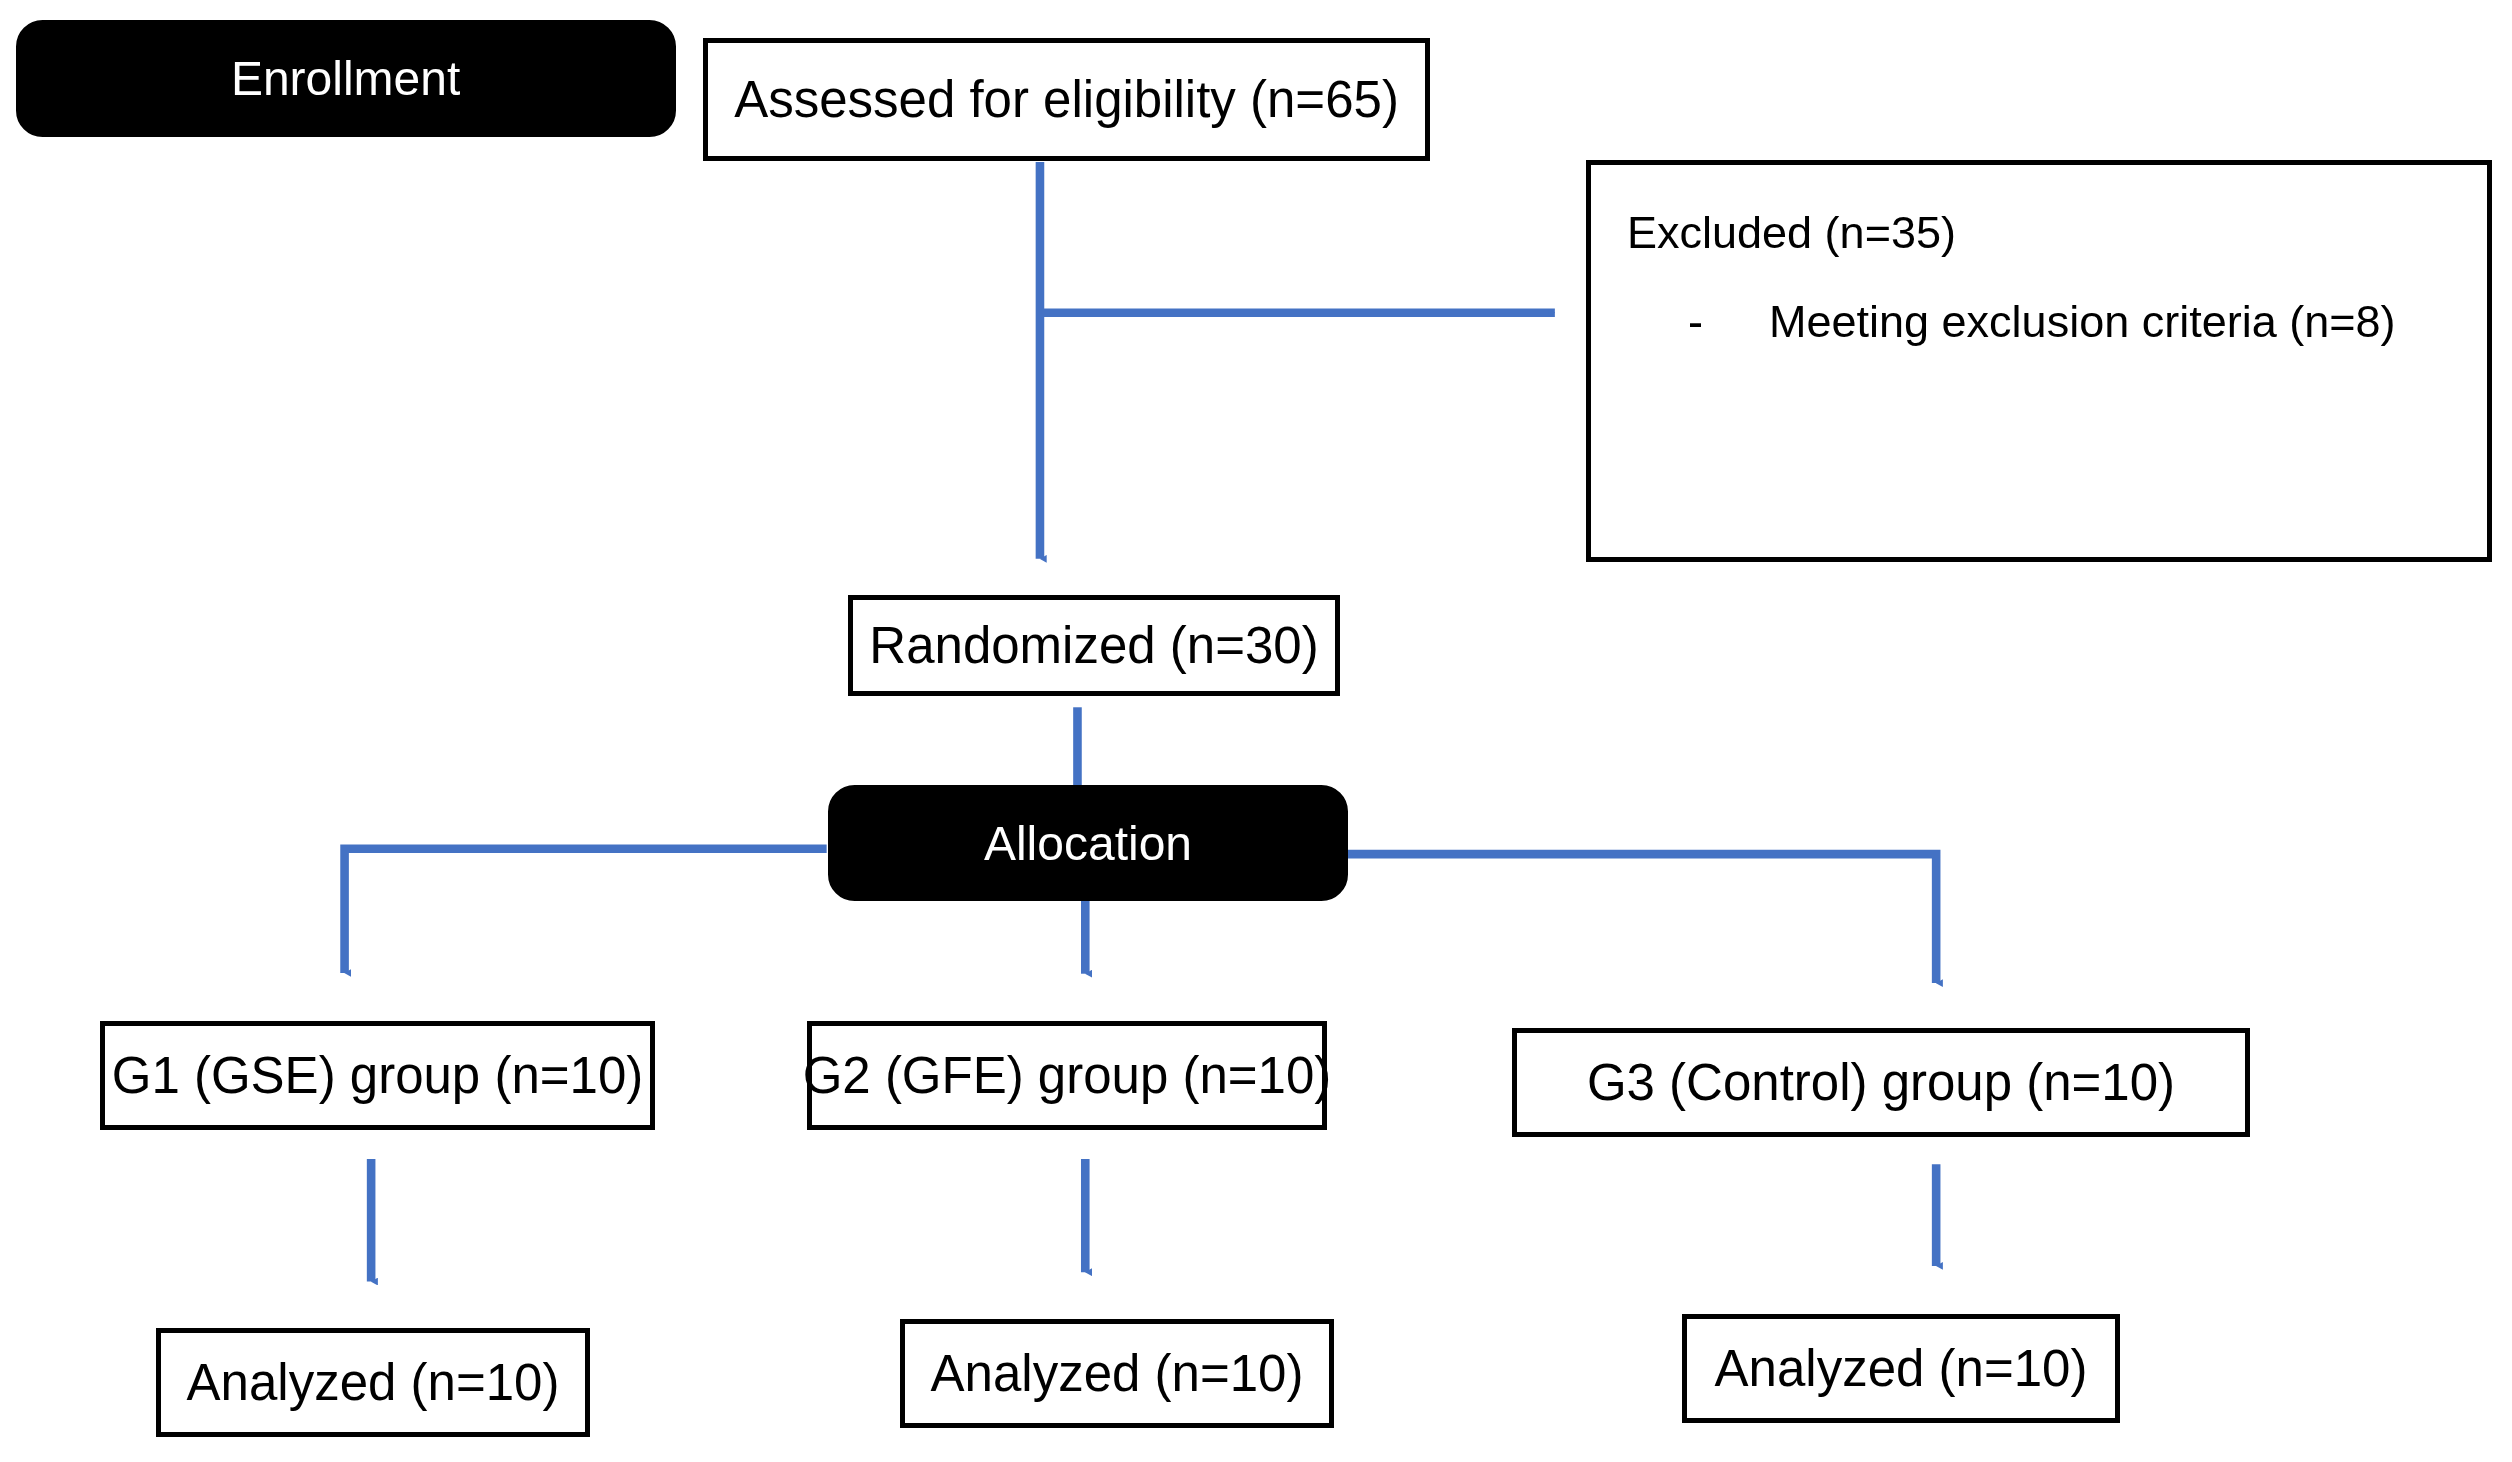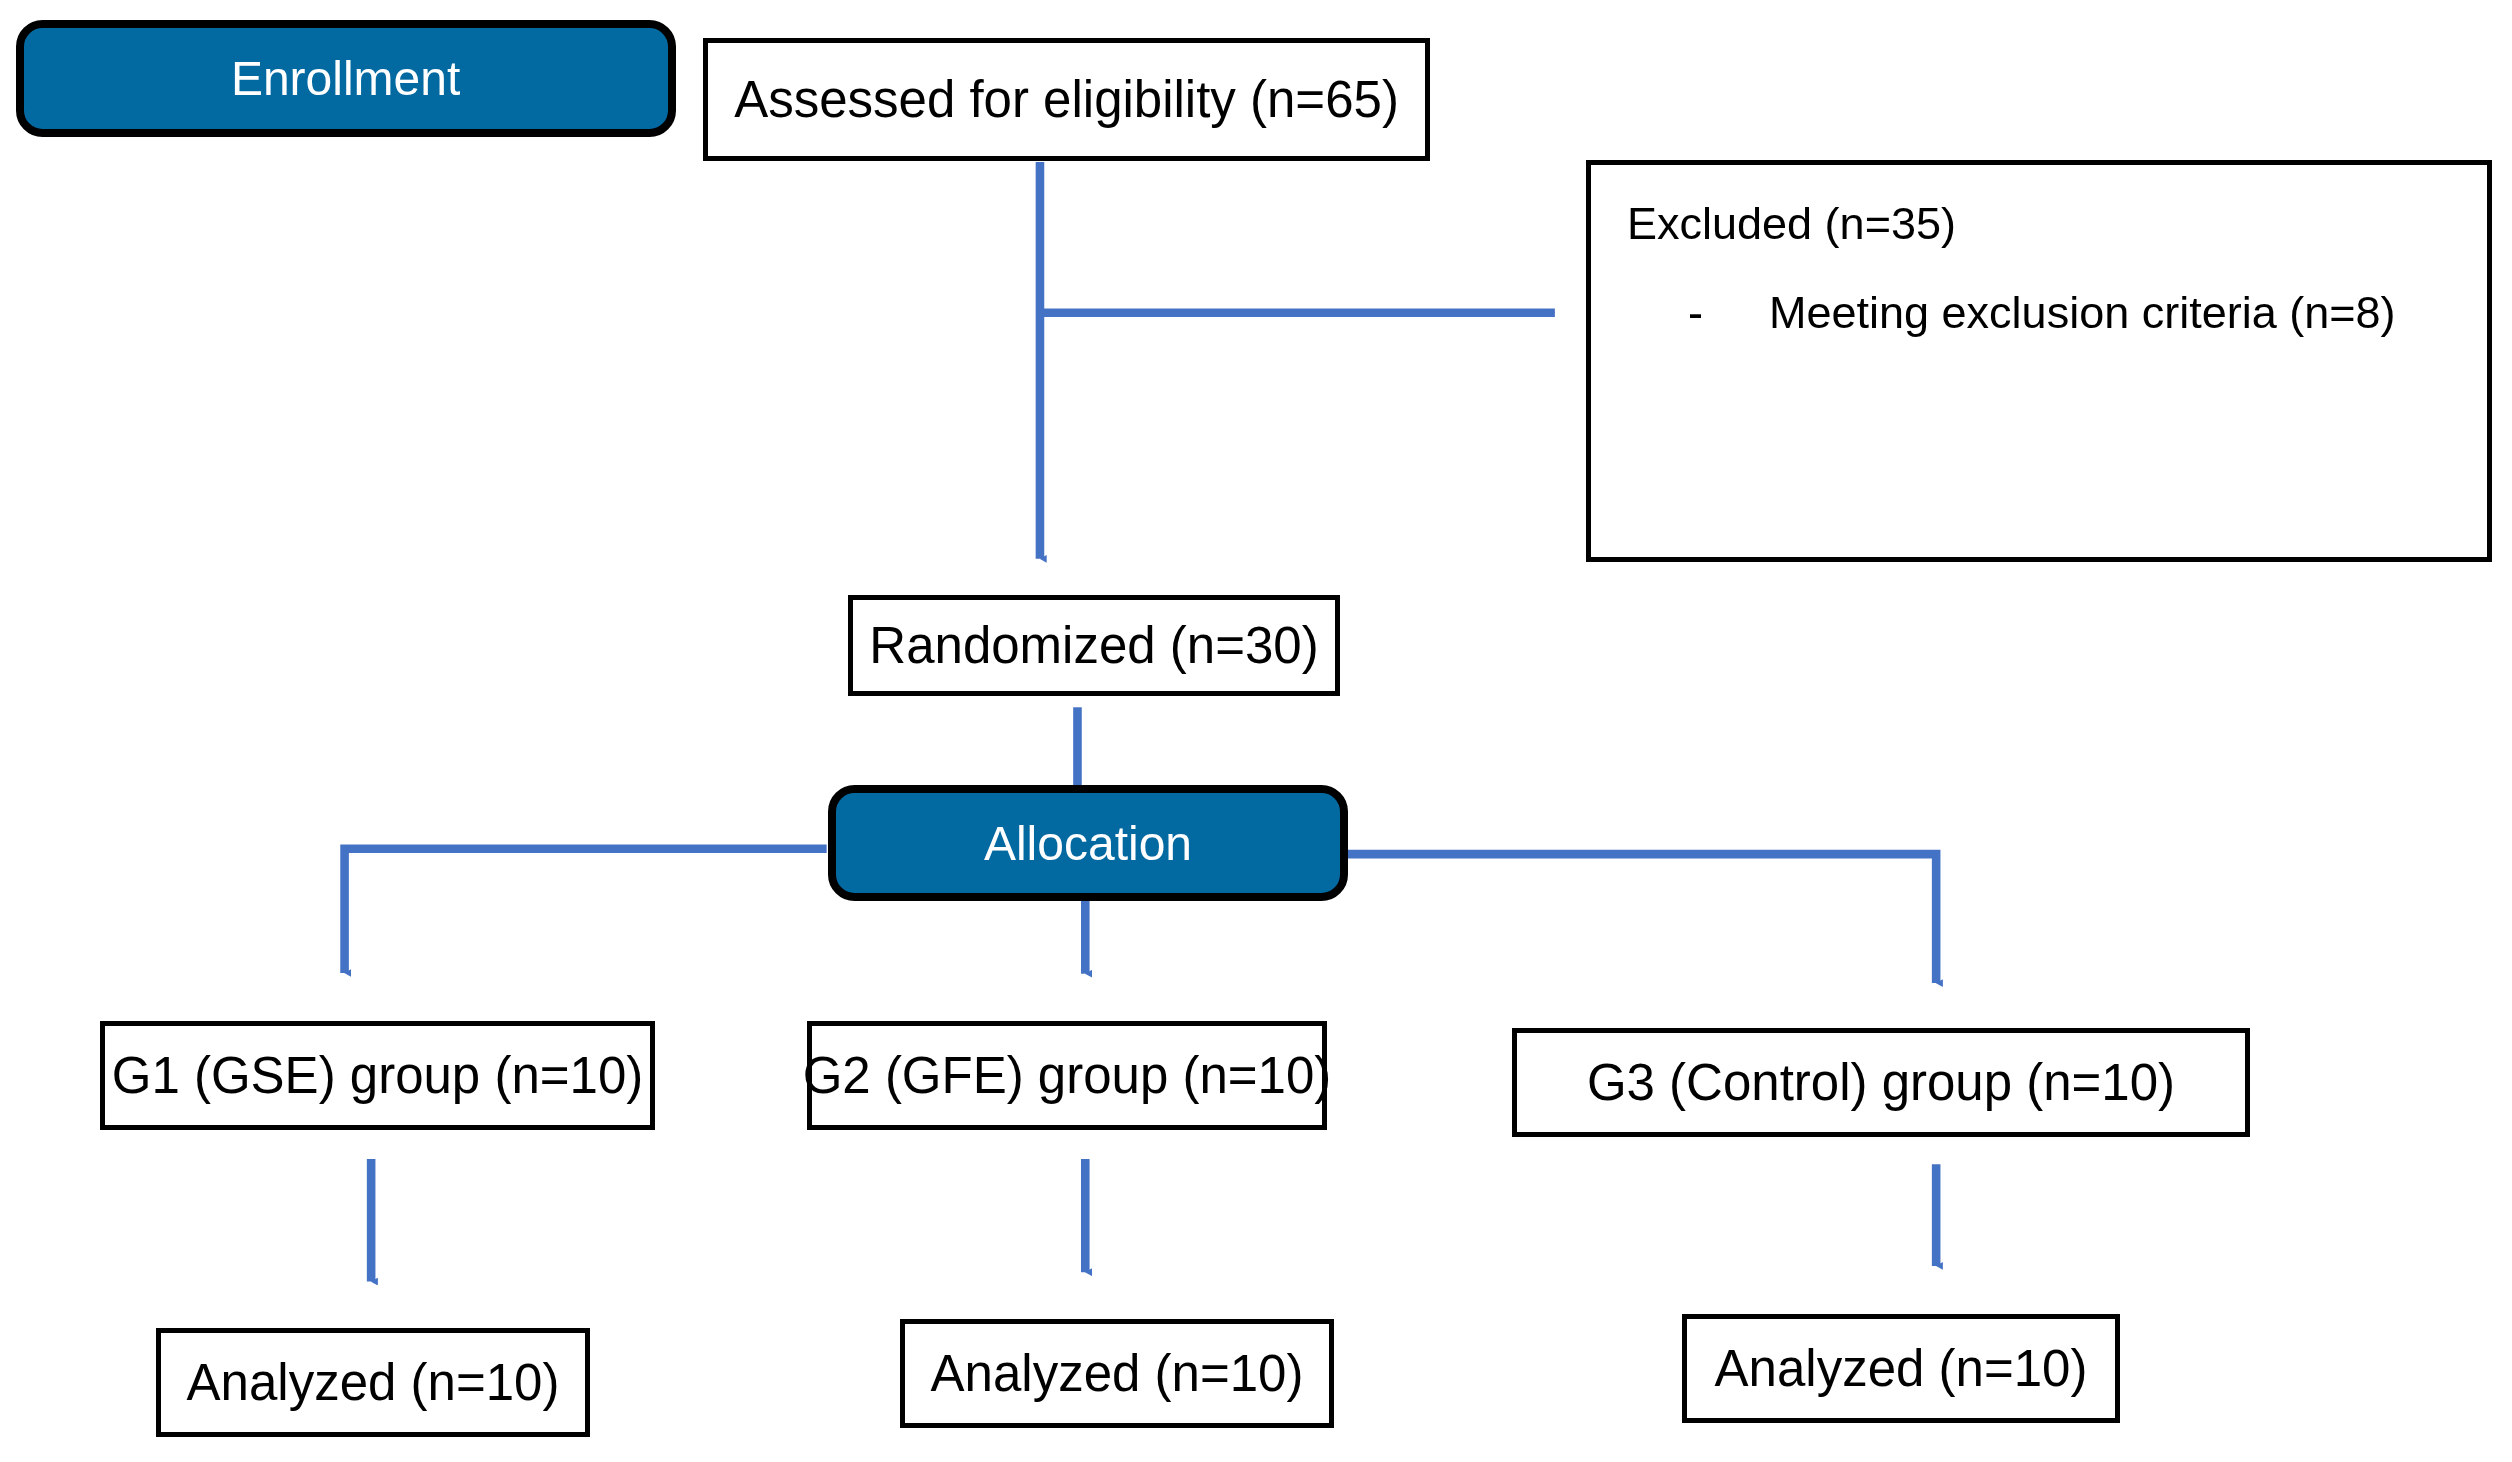--- a/index.html
+++ b/index.html
@@ -30,42 +30,42 @@
     line-height: 1.25;
     font-family: "Liberation Sans", sans-serif;
     white-space: nowrap;
   }
   .banner {
     position: absolute;
     box-sizing: border-box;
     display: flex;
     align-items: center;
     justify-content: center;
-    background: #0369a1;
+    background: #000000;
     border: 8.6px solid #000000;
     border-radius: 26.6px;
     color: #ffffff;
     font-size: 48px;
     font-family: "Liberation Sans", sans-serif;
     white-space: nowrap;
     z-index: 5;
   }
   .excluded-box {
     position: absolute;
     box-sizing: border-box;
     background: #ffffff;
     border: 5.5px solid #000000;
     font-size: 45px;
     line-height: 1.30;
     color: #000000;
     padding: 26.6px 31px 7.8px 36px;
     font-family: "Liberation Sans", sans-serif;
   }
   .excluded-title {
-    margin: 3px 0 31px 0;
+    margin: 12px 0 31px 0;
   }
   .excl-list {
     margin: 0;
     padding: 0;
     list-style: none;
   }
   .excl-item {
     position: relative;
     padding-left: 142px;
     margin-bottom: 15.6px;

